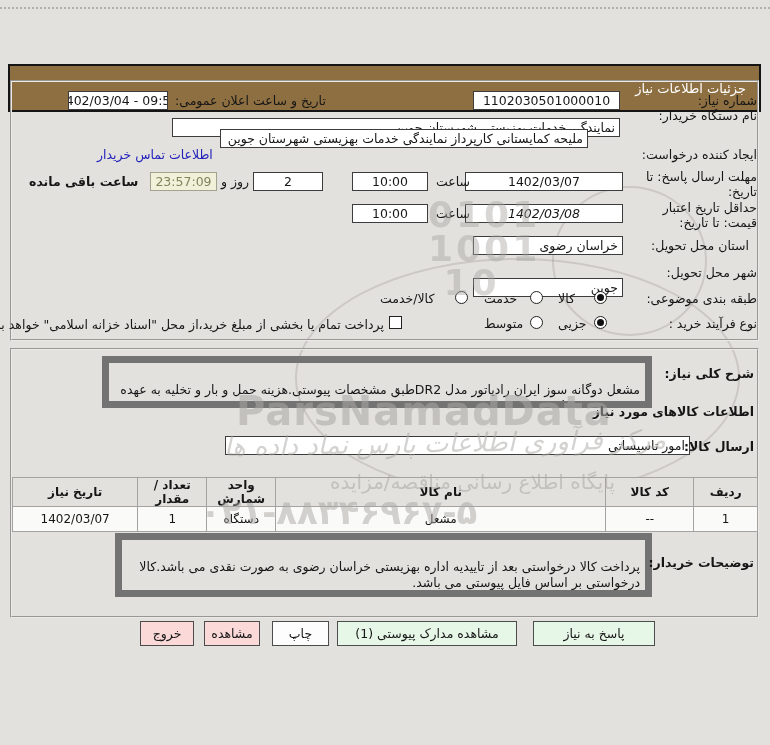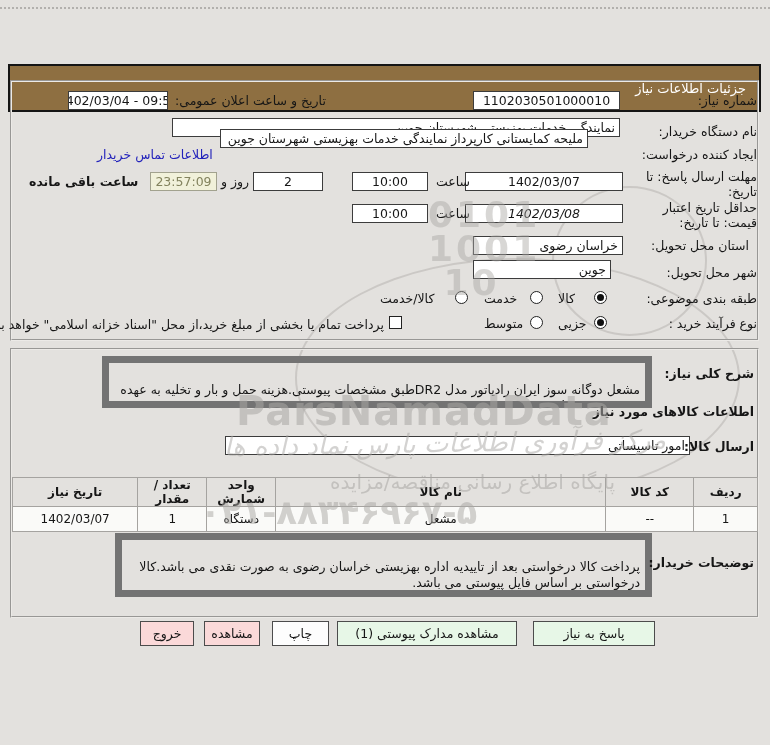--- a/index.html
+++ b/index.html
@@ -91,21 +91,21 @@
     <span>جزئیات اطلاعات نیاز</span>
   </div>
 
   <div class="grpbox" id="gb1"></div>
 
   <div class="lbl" style="right:13px; top:93px;">شماره نیاز:</div>
   <div class="inp center" style="left:473px; top:91px; width:147px;">1102030501000010</div>
   <div class="lbl" style="left:175px; top:93px;">تاریخ و ساعت اعلان عمومی:</div>
   <div class="inp center" style="left:68px; top:91px; width:100px;">1402/03/04 - 09:50</div>
 
-  <div class="lbl" style="right:13px; top:124px;">نام دستگاه خریدار:</div>
+  <div class="lbl" style="right:13px; top:108px;">نام دستگاه خریدار:</div>
   <div class="inp right" style="left:172px; top:118px; width:448px;">نمایندگی خدمات بهزیستی شهرستان جوین</div>
 
   <div class="lbl" style="right:13px; top:147px;">ایجاد کننده درخواست:</div>
   <div class="inp right" style="left:220px; top:129px; width:368px;">ملیحه کمایستانی کارپرداز نمایندگی خدمات بهزیستی شهرستان جوین</div>
   <div class="lbl link" style="left:97px; top:147px;">اطلاعات تماس خریدار</div>
 
   <div class="lbl2" style="right:13px; top:169px; width:112px;">مهلت ارسال پاسخ: تا تاریخ:</div>
   <div class="inp center" style="left:465px; top:172px; width:158px;">1402/03/07</div>
   <div class="lbl" style="left:436px; top:174px;">ساعت</div>
   <div class="inp center" style="left:352px; top:172px; width:76px;">10:00</div>
@@ -116,21 +116,21 @@
 
   <div class="lbl2" style="right:13px; top:200px; width:112px;">حداقل تاریخ اعتبار قیمت: تا تاریخ:</div>
   <div class="inp center" style="left:465px; top:204px; width:158px;font-style:italic;">1402/03/08</div>
   <div class="lbl" style="left:436px; top:206px;">ساعت</div>
   <div class="inp center" style="left:352px; top:204px; width:76px;">10:00</div>
 
   <div class="lbl" style="right:21px; top:238px;">استان محل تحویل:</div>
   <div class="inp right" style="left:473px; top:236px; width:150px;">خراسان رضوی</div>
 
   <div class="lbl" style="right:13px; top:265px;">شهر محل تحویل:</div>
-  <div class="inp right" style="left:473px; top:260px; width:138px;">جوین</div>
+  <div class="inp right" style="left:473px; top:278px; width:150px;">جوین</div>
 
   <div class="lbl" style="right:13px; top:291px;">طبقه بندی موضوعی:</div>
   <div class="radio checked" style="left:594px; top:291px;"></div>
   <div class="lbl" style="left:558px; top:291px;">کالا</div>
   <div class="radio" style="left:530px; top:291px;"></div>
   <div class="lbl" style="left:484px; top:291px;">خدمت</div>
   <div class="radio" style="left:455px; top:291px;"></div>
   <div class="lbl" style="left:380px; top:291px;">کالا/خدمت</div>
 
   <div class="lbl" style="right:13px; top:316px;">نوع فرآیند خرید :</div>

